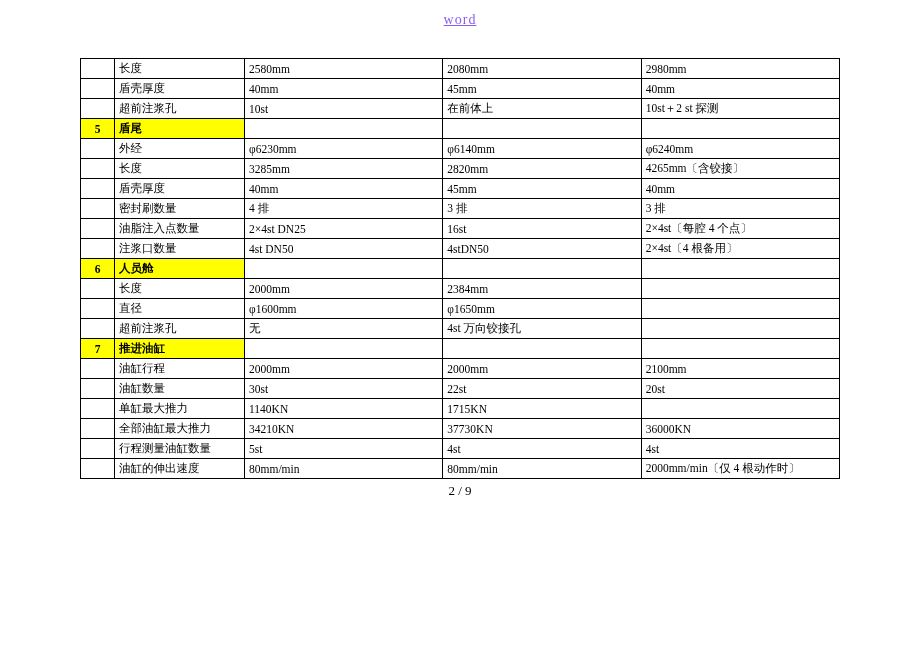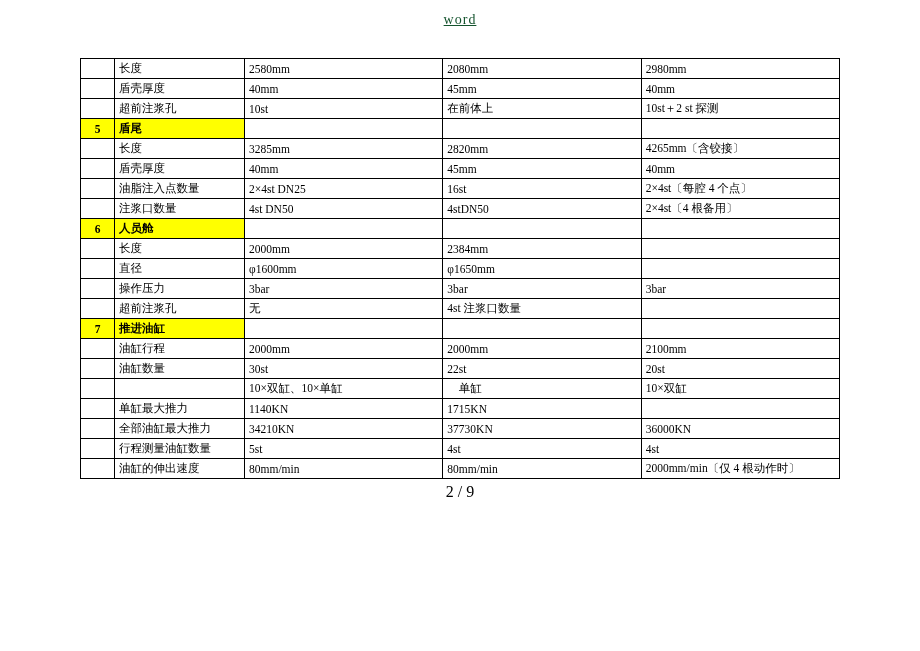--- a/index.html
+++ b/index.html
@@ -11,21 +11,21 @@
       width: 920px;
       height: 651px;
       position: relative;
     }
     .header-link {
       text-align: center;
       padding-top: 12px;
       padding-bottom: 30px;
     }
     .header-link span {
-      color: #14532d;
+      color: #8b5cf6;
       text-decoration: underline;
       font-size: 14px;
       letter-spacing: 1px;
     }
     .table-wrap {
       padding: 0 80px;
     }
     table {
       border-collapse: collapse;
       width: 100%;
@@ -53,21 +53,21 @@
     }
     .section-row td {
       font-weight: bold;
     }
     .section-row .col-num,
     .section-row .col-label {
       background: #ffff00;
     }
     .footer {
       text-align: center;
-      font-size: 16px;
+      font-size: 13px;
       padding-top: 4px;
     }
   </style>
 </head>
 <body>
 
 <div class="header-link">
   <span>word</span>
 </div>
 
@@ -97,34 +97,48 @@
         </tr>
         <tr class="section-row">
           <td class="col-num">5</td>
           <td class="col-label">盾尾</td>
           <td class="col-v"></td>
           <td class="col-v"></td>
           <td class="col-v"></td>
         </tr>
         <tr>
           <td class="col-num"></td>
+          <td class="col-label">外经</td>
+          <td class="col-v">φ6230mm</td>
+          <td class="col-v">φ6140mm</td>
+          <td class="col-v">φ6240mm</td>
+        </tr>
+        <tr>
+          <td class="col-num"></td>
           <td class="col-label">长度</td>
           <td class="col-v">3285mm</td>
           <td class="col-v">2820mm</td>
           <td class="col-v">4265mm〔含铰接〕</td>
         </tr>
         <tr>
           <td class="col-num"></td>
           <td class="col-label">盾壳厚度</td>
           <td class="col-v">40mm</td>
           <td class="col-v">45mm</td>
           <td class="col-v">40mm</td>
         </tr>
         <tr>
           <td class="col-num"></td>
+          <td class="col-label">密封刷数量</td>
+          <td class="col-v">4 排</td>
+          <td class="col-v">3 排</td>
+          <td class="col-v">3 排</td>
+        </tr>
+        <tr>
+          <td class="col-num"></td>
           <td class="col-label">油脂注入点数量</td>
           <td class="col-v">2×4st DN25</td>
           <td class="col-v">16st</td>
           <td class="col-v">2×4st〔每腔 4 个点〕</td>
         </tr>
         <tr>
           <td class="col-num"></td>
           <td class="col-label">注浆口数量</td>
           <td class="col-v">4st DN50</td>
           <td class="col-v">4stDN50</td>
@@ -146,30 +160,23 @@
         </tr>
         <tr>
           <td class="col-num"></td>
           <td class="col-label">直径</td>
           <td class="col-v">φ1600mm</td>
           <td class="col-v">φ1650mm</td>
           <td class="col-v"></td>
         </tr>
         <tr>
           <td class="col-num"></td>
-          <td class="col-label">操作压力</td>
-          <td class="col-v">3bar</td>
-          <td class="col-v">3bar</td>
-          <td class="col-v">3bar</td>
-        </tr>
-        <tr>
-          <td class="col-num"></td>
           <td class="col-label">超前注浆孔</td>
           <td class="col-v">无</td>
-          <td class="col-v">4st 注浆口数量</td>
+          <td class="col-v">4st 万向铰接孔</td>
           <td class="col-v"></td>
         </tr>
         <tr class="section-row">
           <td class="col-num">7</td>
           <td class="col-label">推进油缸</td>
           <td class="col-v"></td>
           <td class="col-v"></td>
           <td class="col-v"></td>
         </tr>
         <tr>
@@ -181,27 +188,20 @@
         </tr>
         <tr>
           <td class="col-num"></td>
           <td class="col-label">油缸数量</td>
           <td class="col-v">30st</td>
           <td class="col-v">22st</td>
           <td class="col-v">20st</td>
         </tr>
         <tr>
           <td class="col-num"></td>
-          <td class="col-label"></td>
-          <td class="col-v">10×双缸、10×单缸</td>
-          <td class="col-v">　单缸</td>
-          <td class="col-v">10×双缸</td>
-        </tr>
-        <tr>
-          <td class="col-num"></td>
           <td class="col-label">单缸最大推力</td>
           <td class="col-v">1140KN</td>
           <td class="col-v">1715KN</td>
           <td class="col-v"></td>
         </tr>
         <tr>
           <td class="col-num"></td>
           <td class="col-label">全部油缸最大推力</td>
           <td class="col-v">34210KN</td>
           <td class="col-v">37730KN</td>

